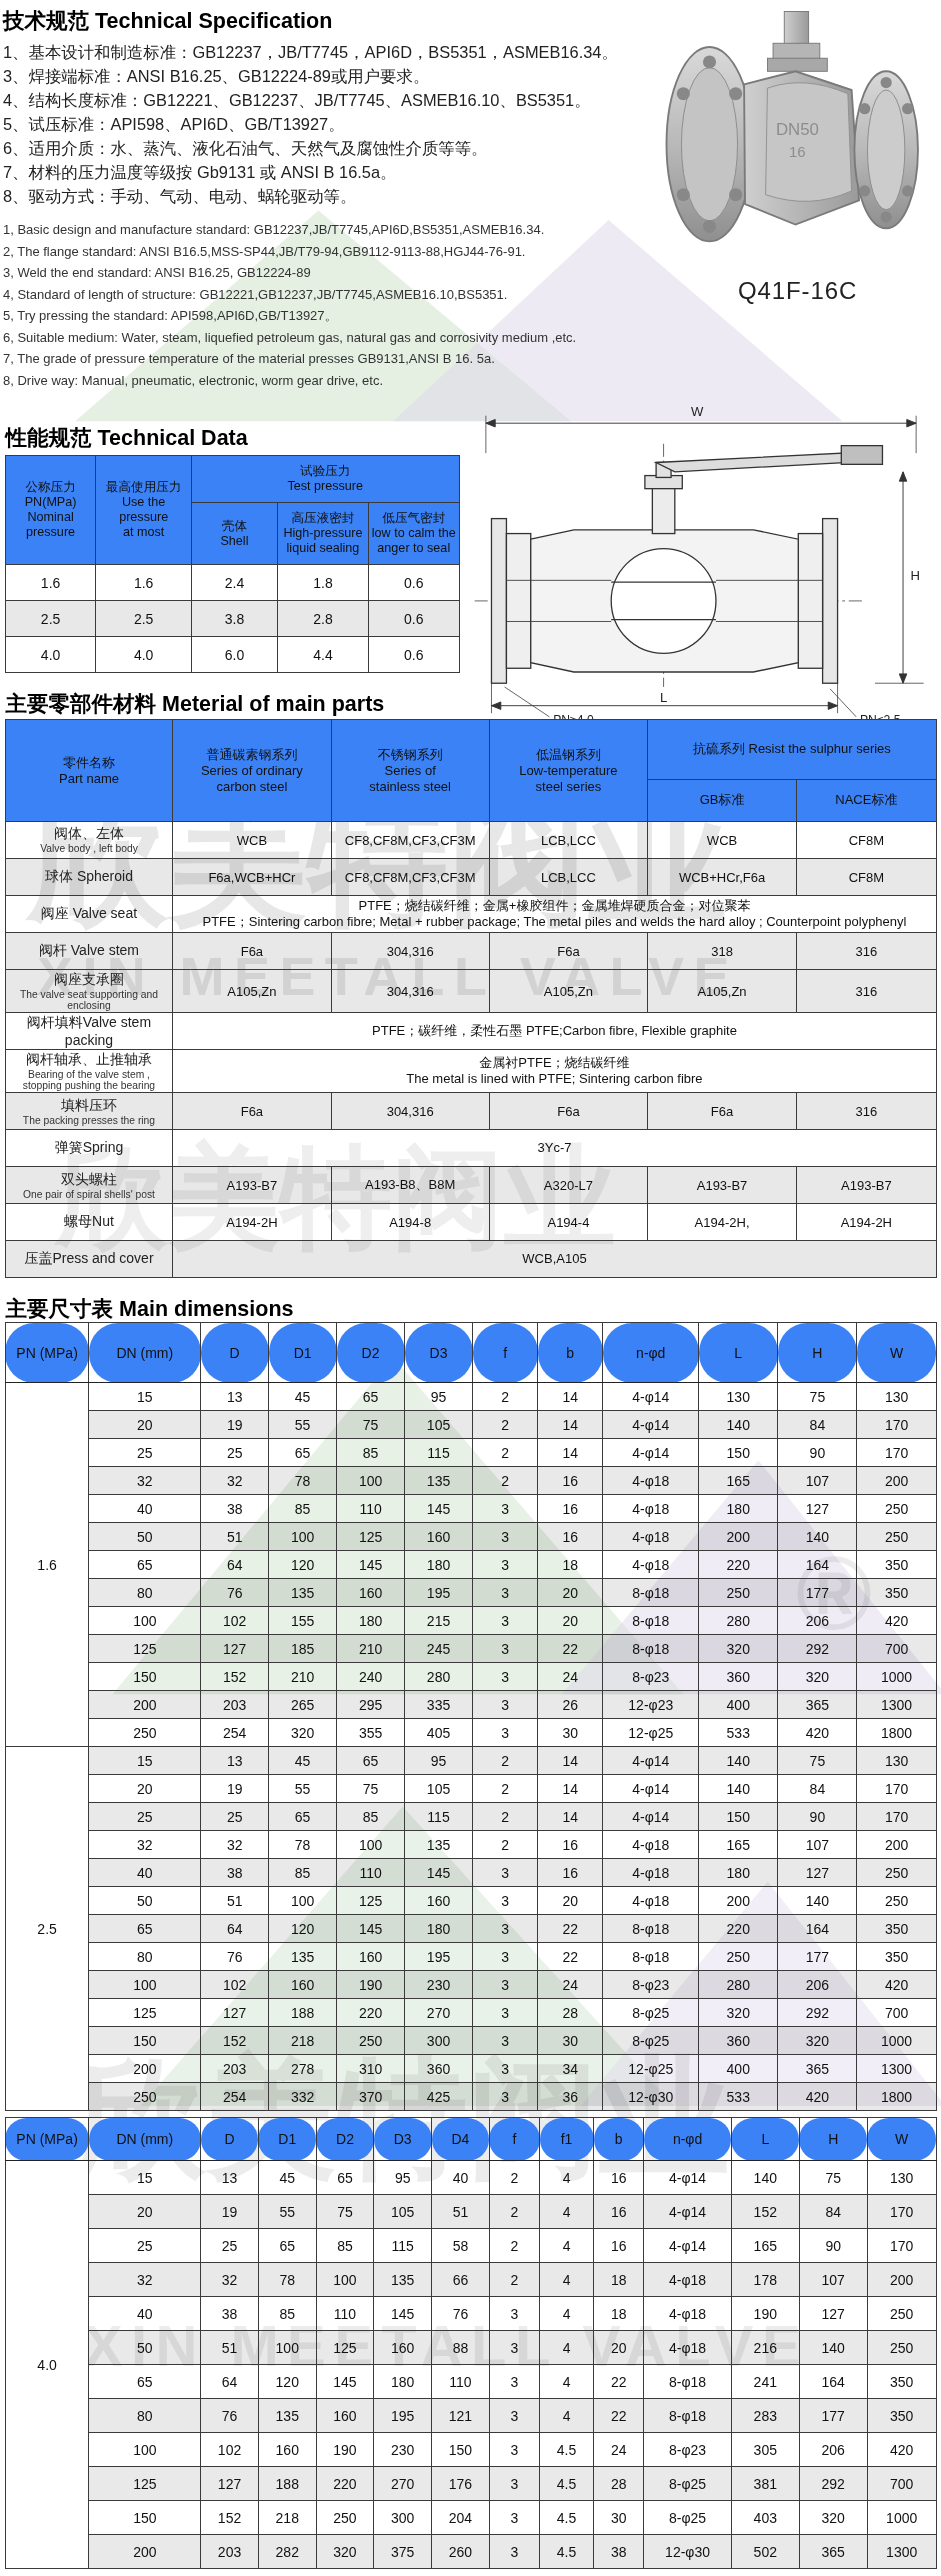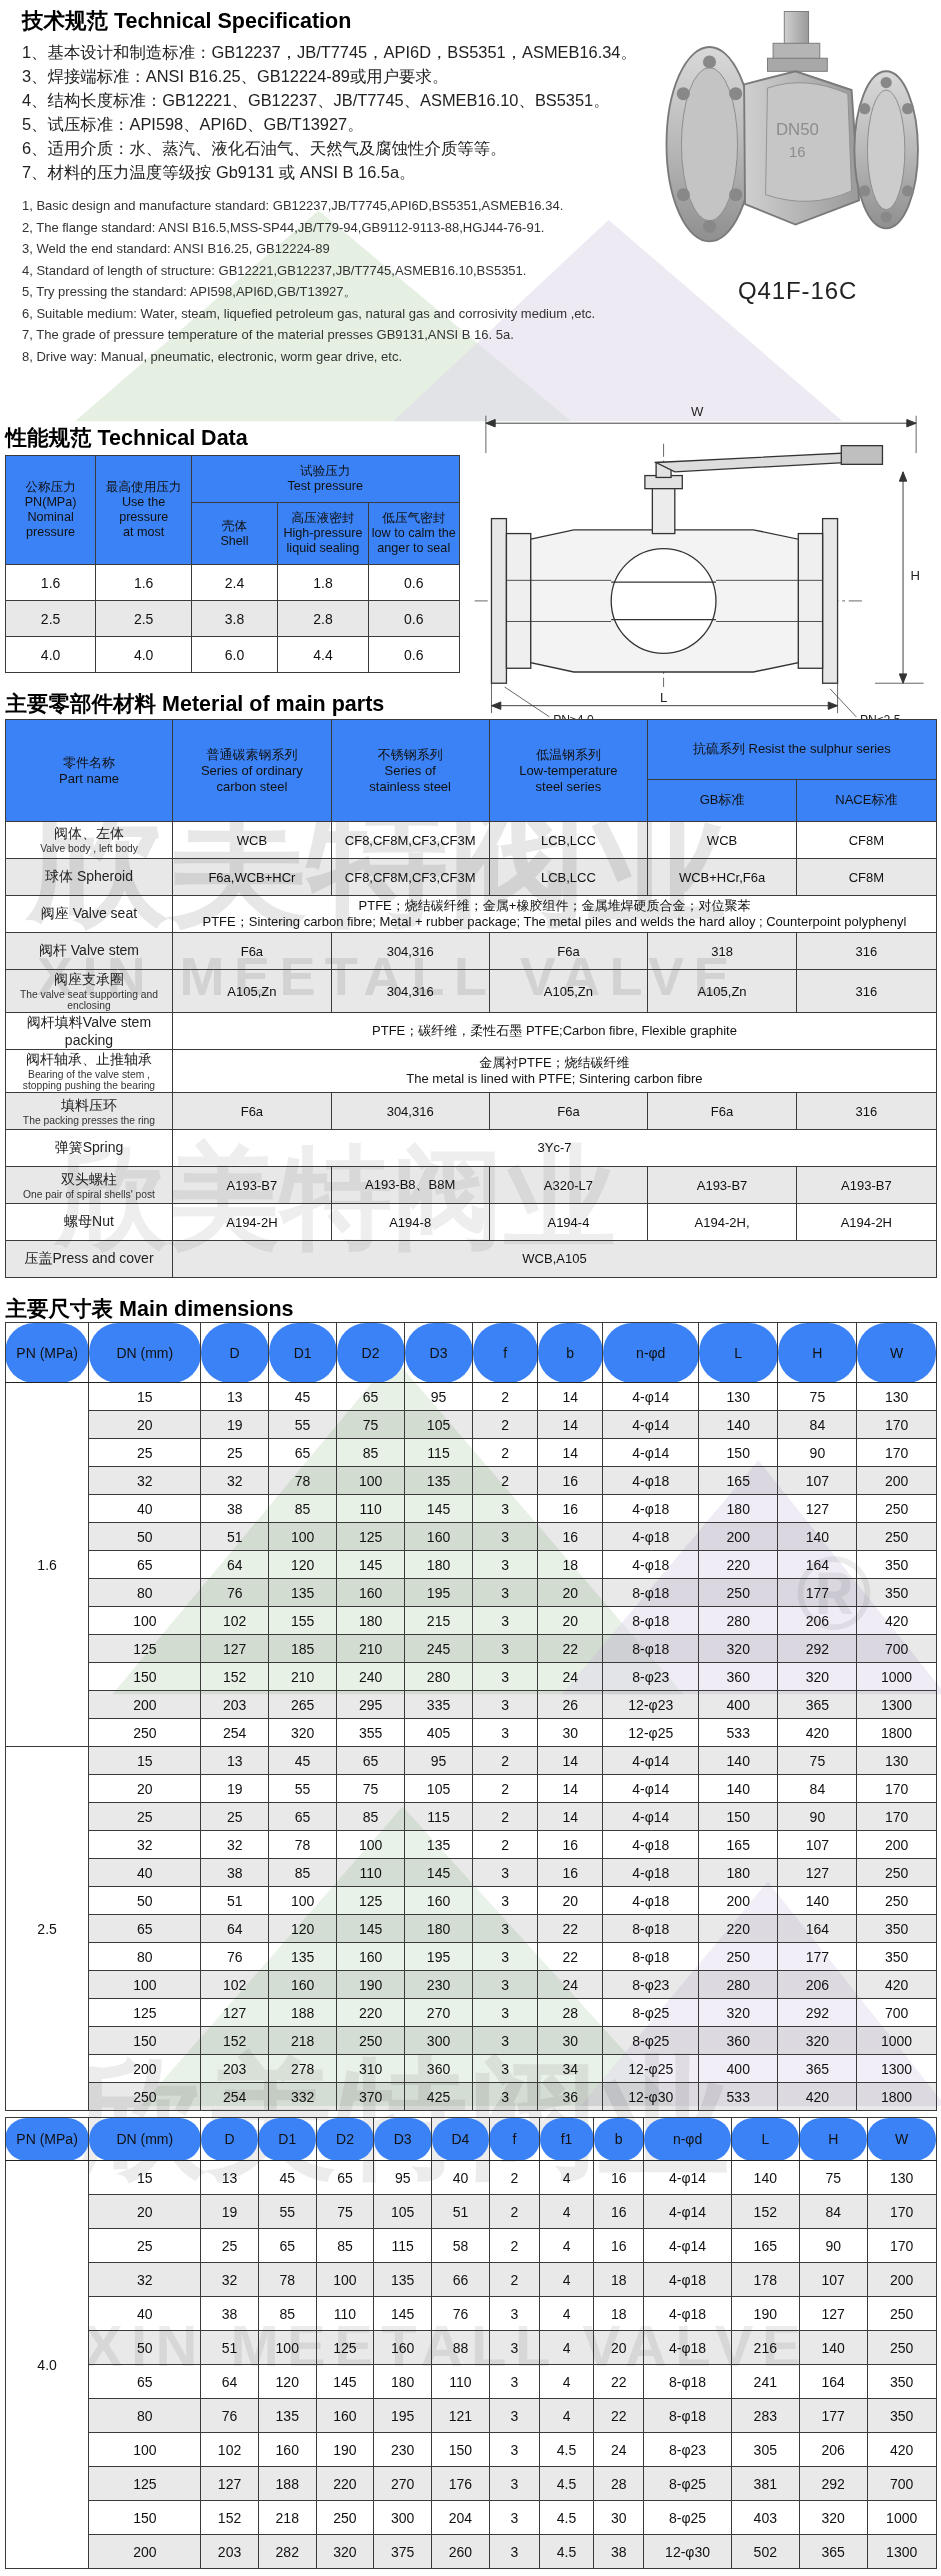--- a/index.html
+++ b/index.html
@@ -3,21 +3,21 @@
 <meta charset="utf-8">
 <style>
   *{margin:0;padding:0;box-sizing:border-box;}
   html,body{background:#ffffff;}
   body{width:942px;height:2576px;position:relative;font-family:"Liberation Sans","DejaVu Sans",sans-serif;color:#111;overflow:hidden;}
   .wm-layer{position:absolute;left:0;top:0;width:942px;height:2576px;z-index:0;pointer-events:none;}
   .wm-text{position:absolute;color:rgba(70,70,70,0.12);font-weight:bold;white-space:nowrap;}
   .content{position:absolute;left:0;top:0;width:942px;height:2576px;z-index:1;}
 
   .sec-title{font-size:21.5px;font-weight:bold;color:#000;}
-  .spec-block{position:absolute;left:22px;top:5.6px;width:655px;}
+  .spec-block{position:absolute;left:3px;top:5.6px;width:655px;}
   .spec-cn .list-item{font-size:16.4px;line-height:24px;color:#222;}
   .spec-en{margin-top:11.2px;}
   .spec-en .list-item{font-size:13px;line-height:21.5px;color:#333;}
 
   .photo-box{position:absolute;right:5.6px;top:3.7px;width:281px;height:258px;}
   .model-label{position:absolute;right:37px;top:277px;width:215px;text-align:center;font-size:24px;letter-spacing:0.9px;color:#222;}
 
   
   table{border-collapse:collapse;table-layout:fixed;}
   th,td{border:0.9px solid #3a3a3a;text-align:center;vertical-align:middle;padding:0.9px 1.9px;}
@@ -85,20 +85,21 @@
 
   <div class="spec-block">
     <div class="sec-title">技术规范 Technical Specification</div>
     <div class="spec-cn" style="margin-top:5.6px;">
         <div class="list-item">1、基本设计和制造标准：GB12237，JB/T7745，API6D，BS5351，ASMEB16.34。</div>
         <div class="list-item">3、焊接端标准：ANSI B16.25、GB12224-89或用户要求。</div>
         <div class="list-item">4、结构长度标准：GB12221、GB12237、JB/T7745、ASMEB16.10、BS5351。</div>
         <div class="list-item">5、试压标准：API598、API6D、GB/T13927。</div>
         <div class="list-item">6、适用介质：水、蒸汽、液化石油气、天然气及腐蚀性介质等等。</div>
         <div class="list-item">7、材料的压力温度等级按 Gb9131 或 ANSI B 16.5a。</div>
+        <div class="list-item">8、驱动方式：手动、气动、电动、蜗轮驱动等。</div>
       </div>
     <div class="spec-en">
         <div class="list-item">1, Basic design and manufacture standard: GB12237,JB/T7745,API6D,BS5351,ASMEB16.34.</div>
         <div class="list-item">2, The flange standard: ANSI B16.5,MSS-SP44,JB/T79-94,GB9112-9113-88,HGJ44-76-91.</div>
         <div class="list-item">3, Weld the end standard: ANSI B16.25, GB12224-89</div>
         <div class="list-item">4, Standard of length of structure: GB12221,GB12237,JB/T7745,ASMEB16.10,BS5351.</div>
         <div class="list-item">5, Try pressing the standard: API598,API6D,GB/T13927。</div>
         <div class="list-item">6, Suitable medium: Water, steam, liquefied petroleum gas, natural gas and corrosivity medium ,etc.</div>
         <div class="list-item">7, The grade of pressure temperature of the material presses GB9131,ANSI B 16. 5a.</div>
         <div class="list-item">8, Drive way: Manual, pneumatic, electronic, worm gear drive, etc.</div>

